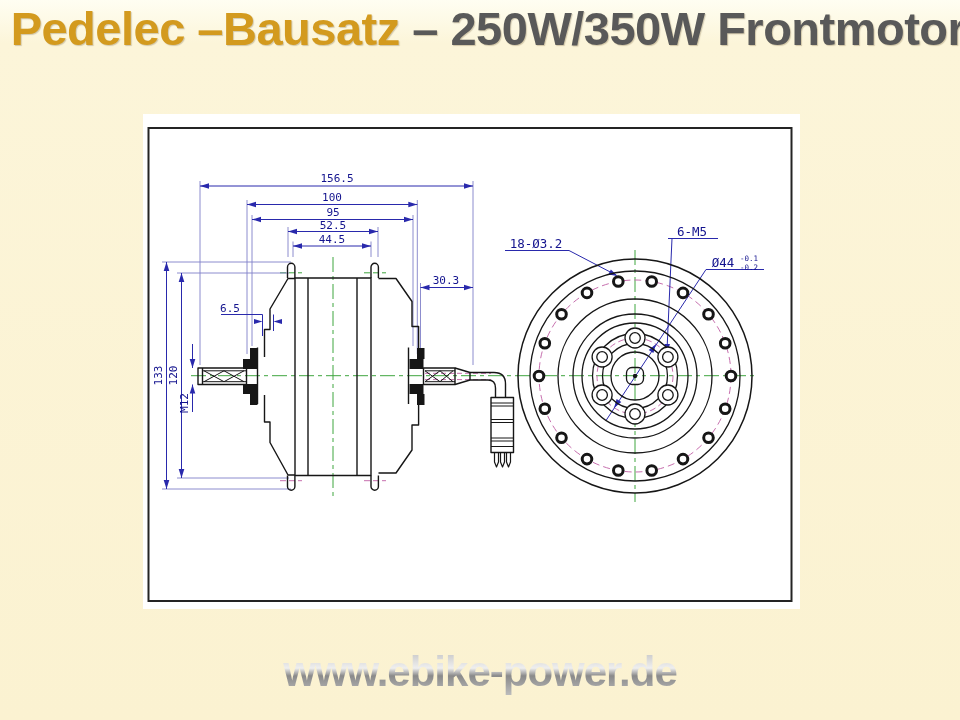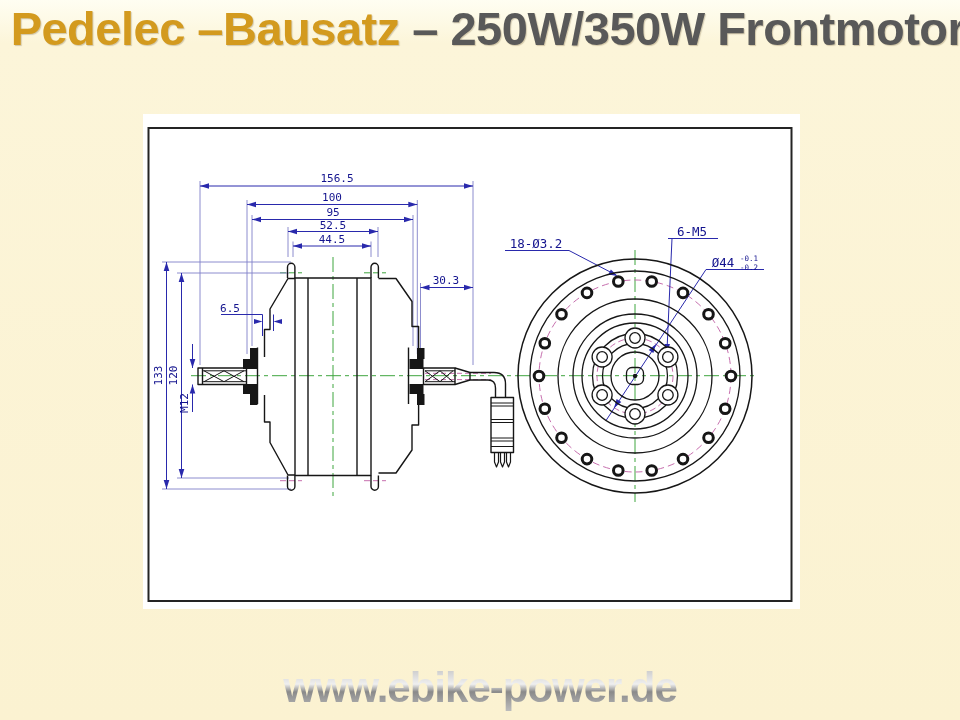--- a/index.html
+++ b/index.html
@@ -13,21 +13,21 @@
     font-weight:bold;font-size:47px;line-height:41px;letter-spacing:-0.5px;
     color:#595959;text-shadow:1px 1px 1px rgba(110,90,50,0.30);
   }
   .title .hl{color:#d39a1e;}
   .panel{
     position:absolute;left:143px;top:114px;width:657px;height:495px;
     background:#ffffff;
   }
   .panel svg{display:block;}
   .footer{
-    position:absolute;bottom:8px;left:0;width:960px;text-align:center;
+    position:absolute;bottom:24px;left:0;width:960px;text-align:center;
     font-weight:bold;font-size:42px;letter-spacing:-1px;
     color:#a3a3a3;
     background:linear-gradient(180deg,#c4c4c4 5%,#efefef 42%,#8a8a8a 58%,#bfbfbf 100%);
     -webkit-background-clip:text;background-clip:text;
     -webkit-text-fill-color:transparent;
   }
   .dimtxt{font-family:"DejaVu Sans Mono",monospace;font-size:11px;fill:#13138e;}
   .lbltxt{font-family:"DejaVu Sans Mono",monospace;font-size:12.5px;fill:#13138e;}
   .toltxt{font-family:"DejaVu Sans Mono",monospace;font-size:7.5px;fill:#13138e;}
 </style>

